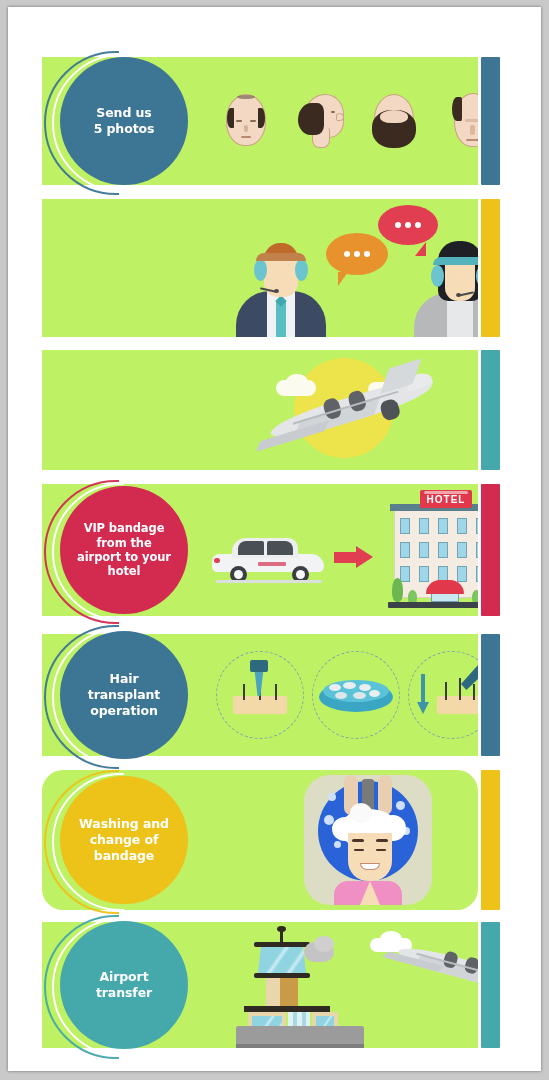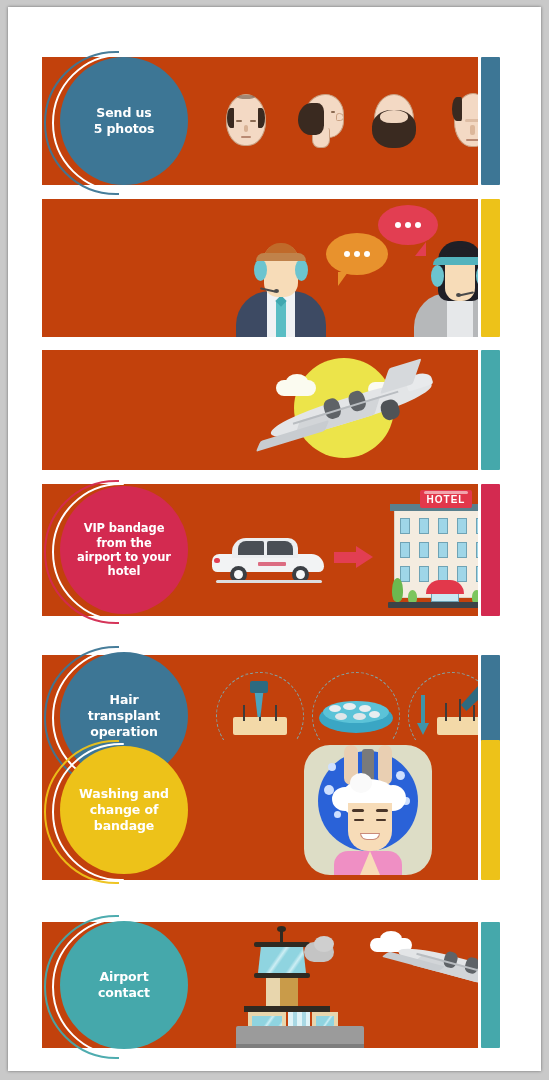--- a/index.html
+++ b/index.html
@@ -42,21 +42,21 @@
     letter-spacing: -0.4px;
     color: #a0815c;
     white-space: nowrap;
   }
 
   
   .step-row {
     position: absolute;
     left: 34px;
     width: 436px;
-    background: #c2410c;
+    background: #bef264;
     overflow: visible;
   }
   .row-canvas {
     position: absolute;
     inset: 0;
     overflow: hidden;
   }
 
   
   .step-tab {
@@ -393,21 +393,21 @@
     <div class="step-badge" style="color:#d32a50;">
       <div class="badge-arc"></div>
       <div class="badge-arc2"></div>
       <div class="badge-circle small-text" style="background:#d32a50;">VIP bandage
 from the
 airport to your
 hotel</div>
     </div>
   </div>
 
-  <div class="step-row" style="top:648px;height:122px;">
+  <div class="step-row" style="top:627px;height:122px;">
     <div class="row-canvas">
       <div class="step-art">
         <div class="art-inner">
 
           <div class="dashed-circle" style="left:14px;width:86px;height:86px;">
             <div class="scalp" style="left:16px;top:44px;width:54px;height:18px;"></div>
             <div class="follicle" style="left:26px;top:32px;height:16px;"></div>
             <div class="follicle" style="left:42px;top:28px;height:20px;"></div>
             <div class="follicle" style="left:58px;top:32px;height:16px;"></div>
             <div class="rect" style="left:33px;top:10px;width:18px;height:34px;background:#4ba3bd;clip-path:polygon(20% 0,80% 0,58% 100%,42% 100%);"></div>
@@ -439,21 +439,21 @@
     </div>
     <div class="step-tab" style="background:#3d7695;"></div>
     <div class="step-badge" style="color:#3d7695;">
       <div class="badge-arc"></div>
       <div class="badge-arc2"></div>
       <div class="badge-circle" style="background:#3d7695;">Hair transplant
 operation</div>
     </div>
   </div>
 
-  <div class="step-row" style="top:733px;height:140px;">
+  <div class="step-row" style="top:763px;height:140px;border-radius:21px;">
     <div class="row-canvas">
       <div class="step-art">
         <div class="art-inner">
           <div style="position:absolute;left:102px;top:5px;width:128px;height:130px;background:#ddddc6;border-radius:26px;overflow:hidden;">
             <div class="circ" style="left:14px;top:6px;width:100px;height:100px;background:#2a62d8;"></div>
             <div class="circ" style="left:24px;top:18px;width:8px;height:8px;background:#cfe0ff;"></div>
             <div class="circ" style="left:20px;top:40px;width:10px;height:10px;background:#cfe0ff;"></div>
             <div class="circ" style="left:92px;top:26px;width:9px;height:9px;background:#cfe0ff;"></div>
             <div class="circ" style="left:98px;top:52px;width:8px;height:8px;background:#cfe0ff;"></div>
             <div class="circ" style="left:30px;top:66px;width:7px;height:7px;background:#cfe0ff;"></div>
@@ -527,17 +527,17 @@
             <div class="rect" style="left:36px;top:30px;width:92px;height:2px;background:#b9bdc1;"></div>
           </div>
         </div>
       </div>
     </div>
     <div class="step-tab" style="background:#45a8ab;"></div>
     <div class="step-badge" style="color:#45a8ab;">
       <div class="badge-arc"></div>
       <div class="badge-arc2"></div>
       <div class="badge-circle" style="background:#45a8ab;">Airport
-contact</div>
+transfer</div>
     </div>
   </div>
 
 </div>
 
 </body></html>

